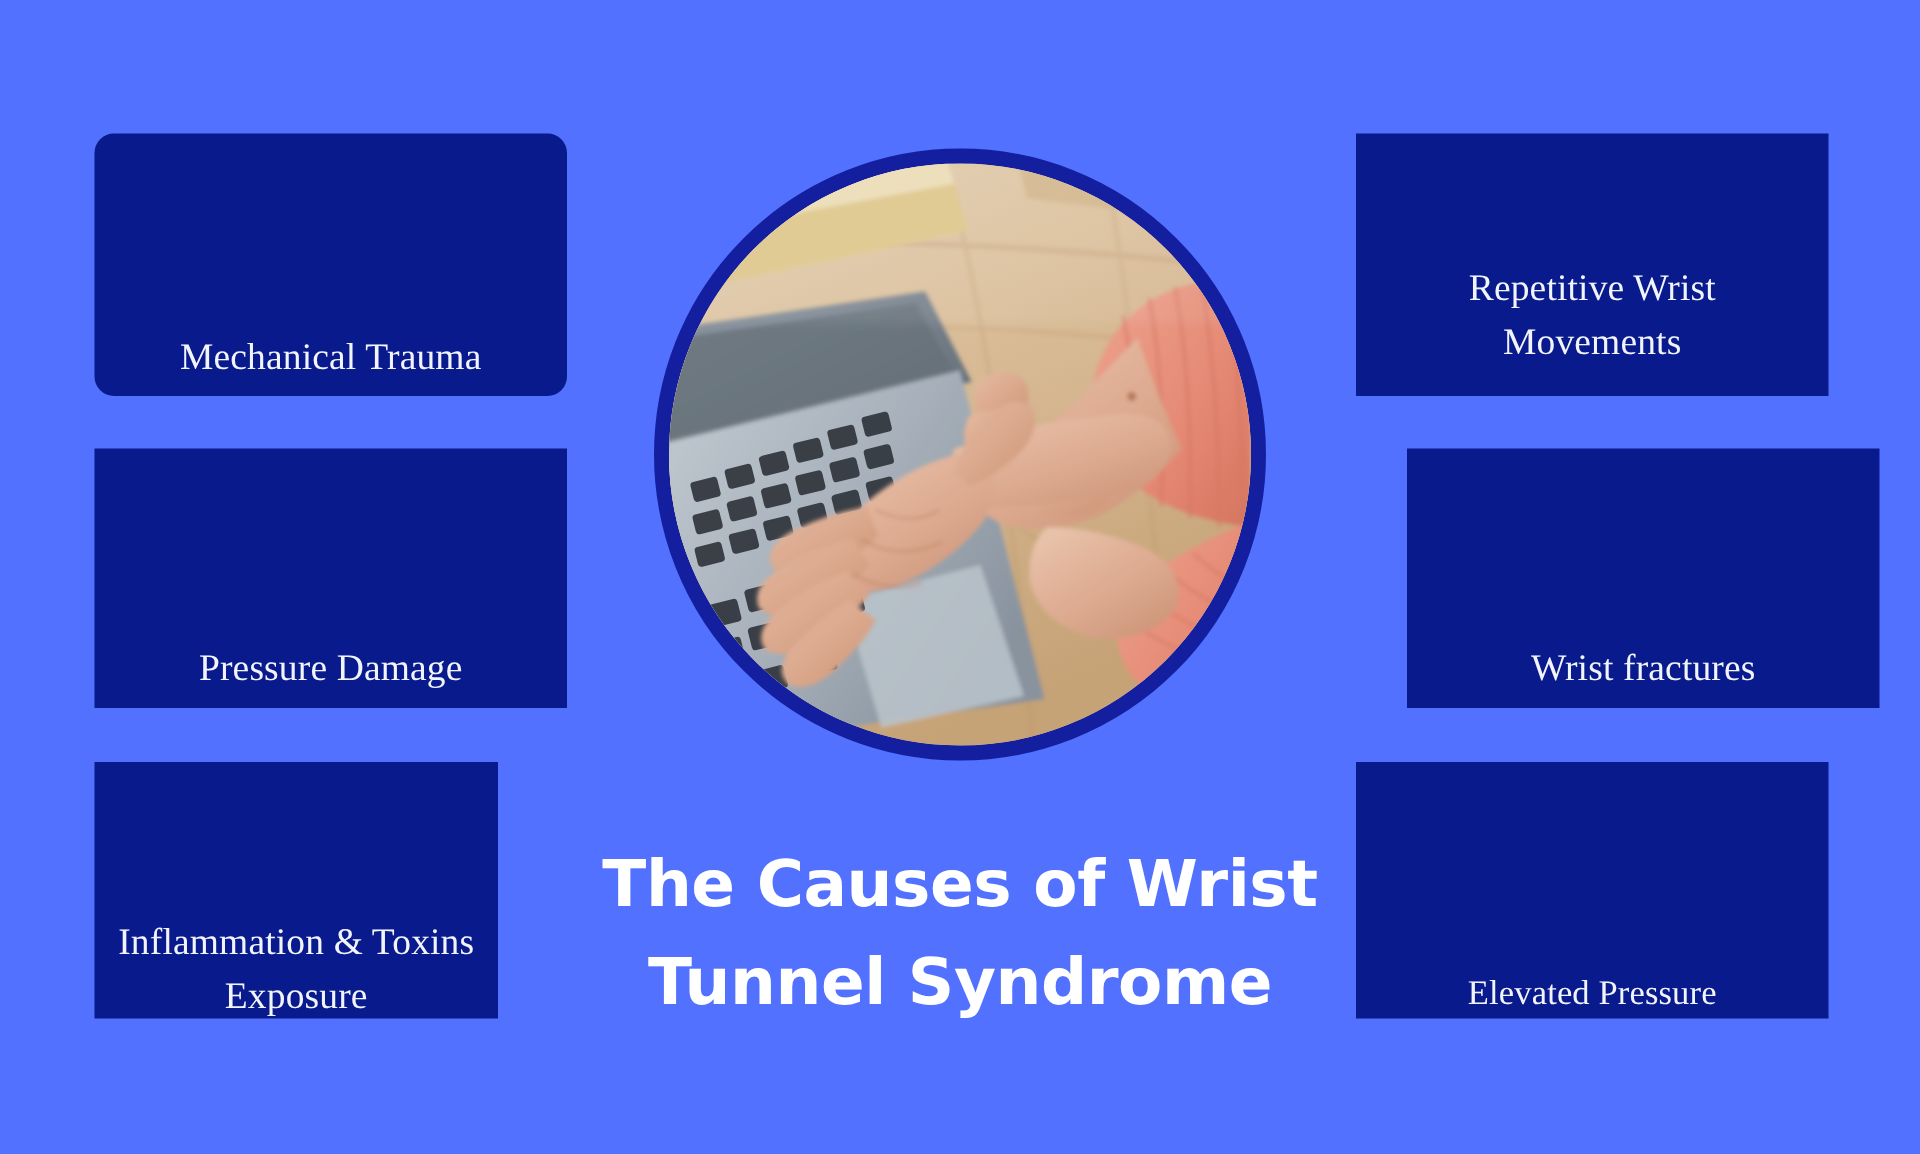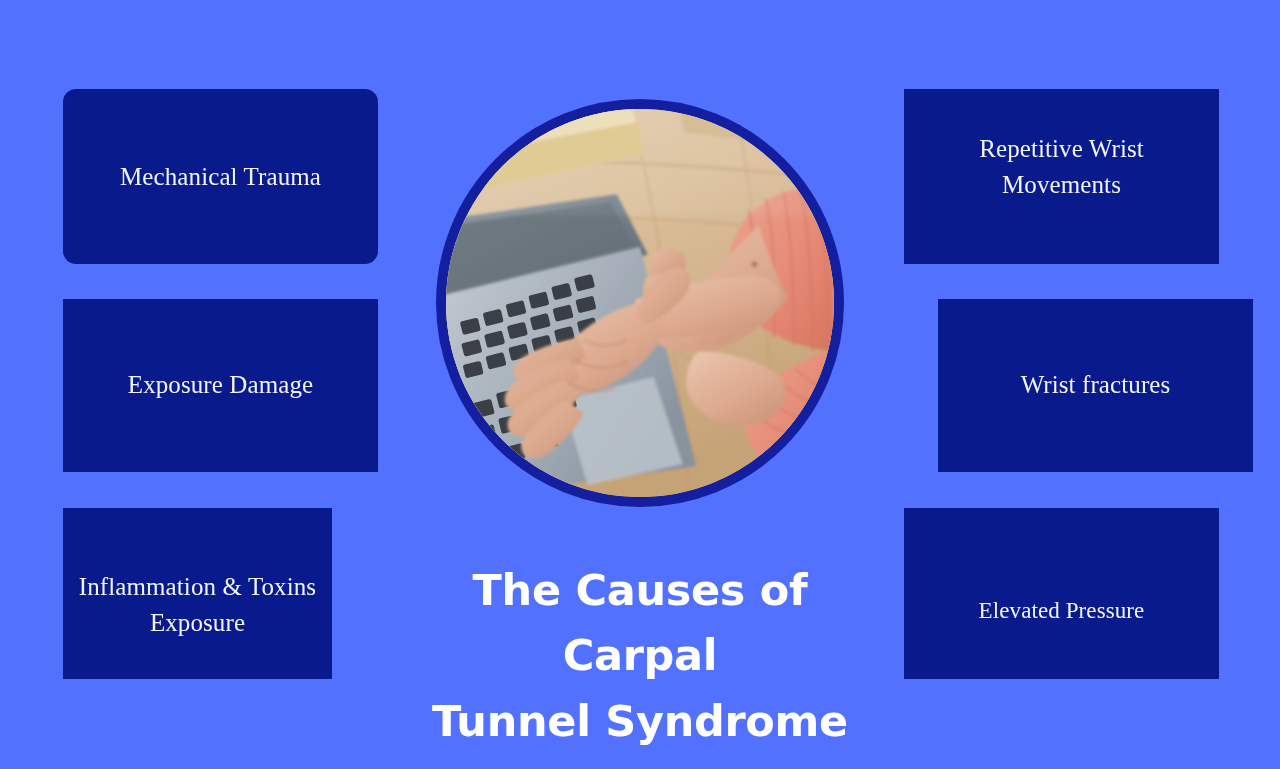--- a/index.html
+++ b/index.html
@@ -21,21 +21,21 @@
     width: 1280px;
     height: 769px;
     background: #5271ff;
   }
 
   
   .cause-box {
     position: absolute;
     background: #081a8c;
     display: flex;
-    align-items: center;
+    align-items: flex-end;
     justify-content: center;
     padding: 8px 14px;
   }
 
   .cause-label {
     font-family: "Liberation Serif", "DejaVu Serif", serif;
     color: #f2f4fb;
     font-size: 25px;
     line-height: 1.42;
     text-align: center;
@@ -97,21 +97,21 @@
 </head>
 <body>
 
 <div id="infographic">
 
   <div class="cause-box" id="box-mechanical-trauma">
     <span class="cause-label">Mechanical Trauma</span>
   </div>
 
   <div class="cause-box" id="box-ischemic-damage">
-    <span class="cause-label">Exposure Damage</span>
+    <span class="cause-label">Pressure Damage</span>
   </div>
 
   <div class="cause-box" id="box-inflammation-toxins">
     <span class="cause-label">Inflammation &amp; Toxins
 Exposure</span>
   </div>
 
   <div class="cause-box" id="box-repetitive-wrist">
     <span class="cause-label">Repetitive Wrist
 Movements</span>
@@ -293,16 +293,16 @@
           <path d="M132 258 Q158 274 188 260"></path>
           <path d="M126 282 Q150 296 174 288"></path>
         </g>
       </g>
 
       <rect x="0" y="0" width="400" height="400" fill="#000" opacity="0.04"></rect>
       <rect x="0" y="0" width="400" height="110" fill="#ffffff" opacity="0.07" filter="url(#softer)"></rect>
     </svg>
   </div>
 
-  <div id="main-title">The Causes of Carpal
+  <div id="main-title">The Causes of Wrist
 Tunnel Syndrome</div>
 
 </div>
 
 </body></html>

